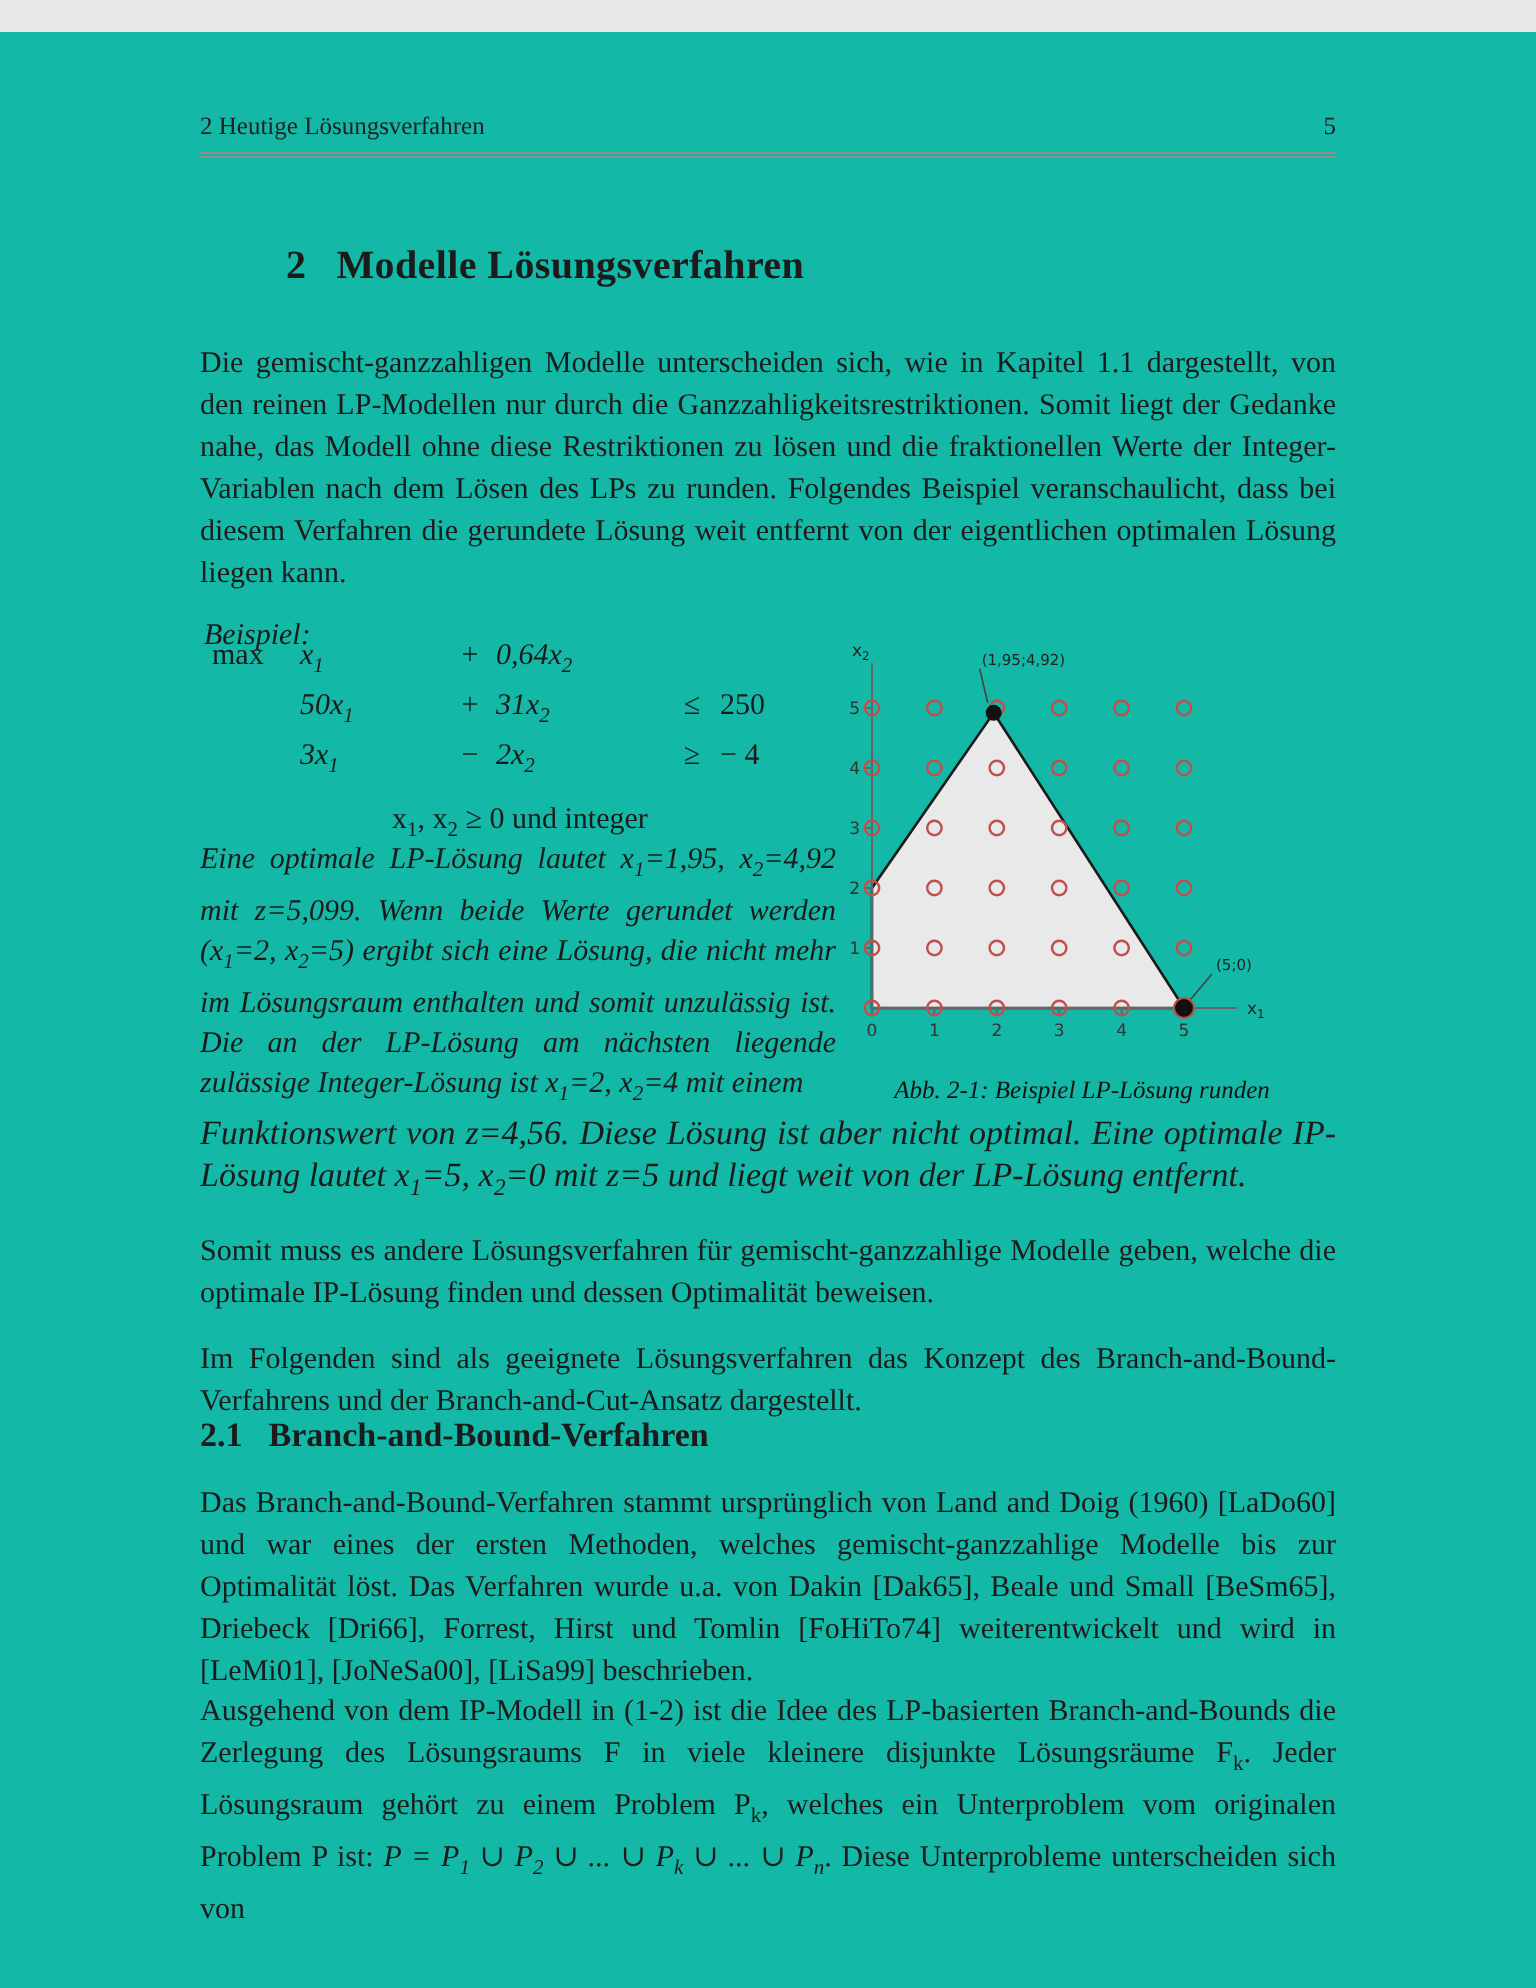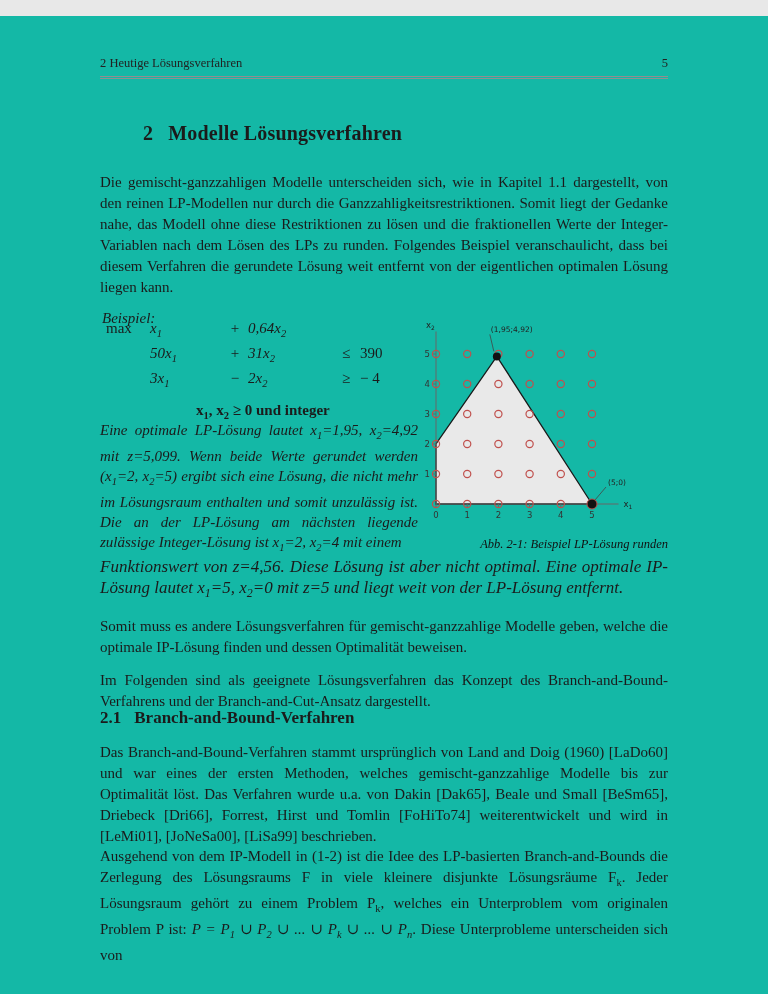--- a/index.html
+++ b/index.html
@@ -20,34 +20,34 @@
   .p-somit{top:600px;}
   .p-imfolg{top:654px;}
   
   .beispiel-label{left:102px;top:294px;font-size:15px;font-style:italic;}
   .math-block{left:106px;top:300px;font-size:15px;}
   .m-row{display:grid;grid-template-columns:44px 72px 26px 84px 28px 52px;height:25px;
          align-items:baseline;line-height:25px;}
   .m-t1,.m-t2,.m-rhs{}
   .m-op,.m-rel{text-align:center;}
   .it{font-style:italic;}
-  .math-domain{left:196px;top:382px;font-size:15px;line-height:25px;font-weight:bold;}
+  .math-domain{left:196px;top:382px;font-size:15px;line-height:25px;}
   .italic-wrap{left:100px;top:404px;width:318px;font-size:15px;line-height:20px;
                font-style:italic;text-align:justify;}
   .italic-rest{left:100px;top:540px;width:568px;font-size:17px;line-height:21px;
                font-style:italic;text-align:justify;}
   
   .sec-heading{left:100px;top:692px;font-size:17px;font-weight:bold;}
   .sec-heading .num{margin-right:13px;}
   .p-sec1{top:726px;}
   .p-sec2{top:830px;}
   .formula{font-style:italic;white-space:nowrap;}
   
   .figure-box{left:414px;top:300px;width:254px;}
-  .fig-caption{width:254px;text-align:right;font-size:12.5px;font-style:italic;margin-top:5px;color:#111;}
+  .fig-caption{width:254px;text-align:center;font-size:12.5px;font-style:italic;margin-top:5px;color:#111;}
   svg text{font-family:"DejaVu Sans","Liberation Sans",sans-serif;fill:#333;}
   svg .tick{font-size:8.5px;}
   svg .axlabel{font-size:8.5px;fill:#222;}
   svg .ptlabel{font-size:7.5px;fill:#222;}
   sub{font-size:70%;}
 </style>
 </head>
 <body>
 
 <div class="page">
@@ -73,21 +73,21 @@
       <span class="m-t2 it">0,64x<sub>2</sub></span>
       <span class="m-rel"></span>
       <span class="m-rhs"></span>
     </div>
     <div class="m-row">
       <span class="m-pre"></span>
       <span class="m-t1 it">50x<sub>1</sub></span>
       <span class="m-op">+</span>
       <span class="m-t2 it">31x<sub>2</sub></span>
       <span class="m-rel">≤</span>
-      <span class="m-rhs">390</span>
+      <span class="m-rhs">250</span>
     </div>
     <div class="m-row">
       <span class="m-pre"></span>
       <span class="m-t1 it">3x<sub>1</sub></span>
       <span class="m-op">−</span>
       <span class="m-t2 it">2x<sub>2</sub></span>
       <span class="m-rel">≥</span>
       <span class="m-rhs">− 4</span>
     </div>
   </div>

